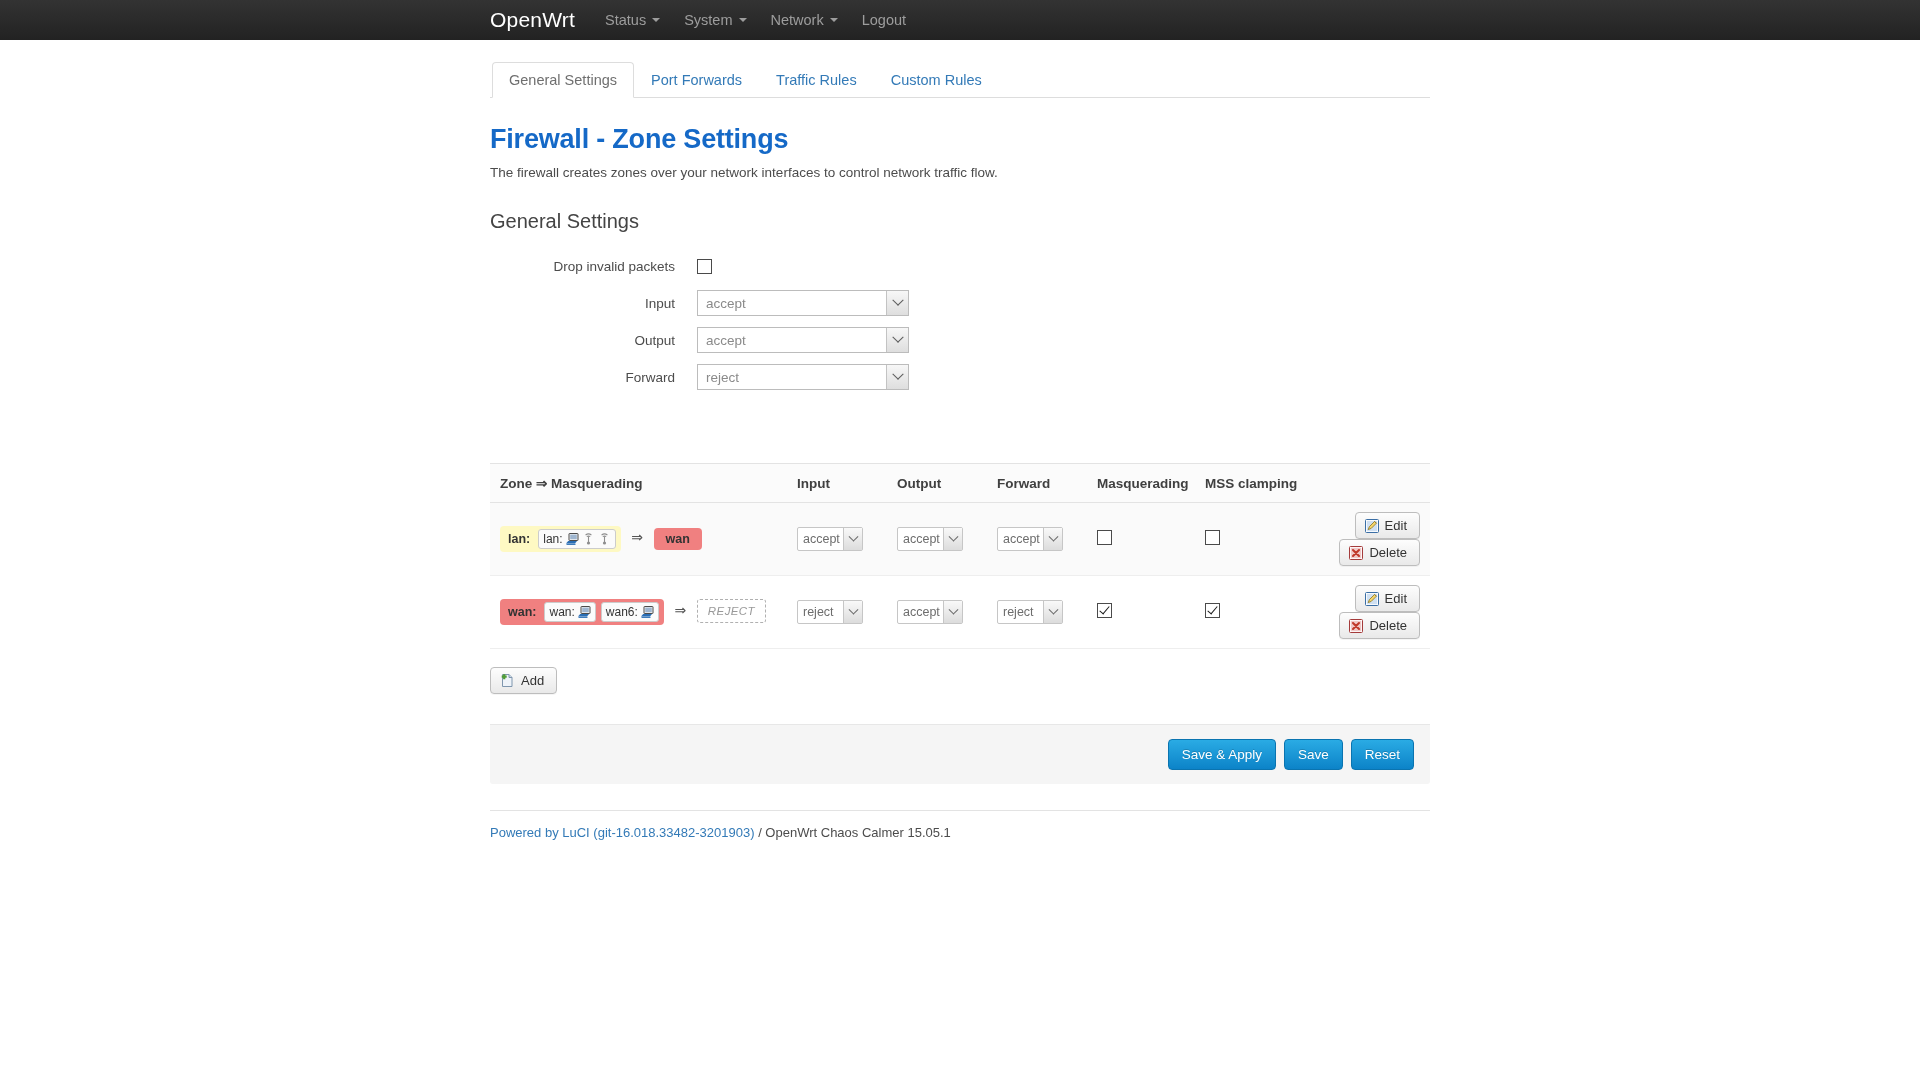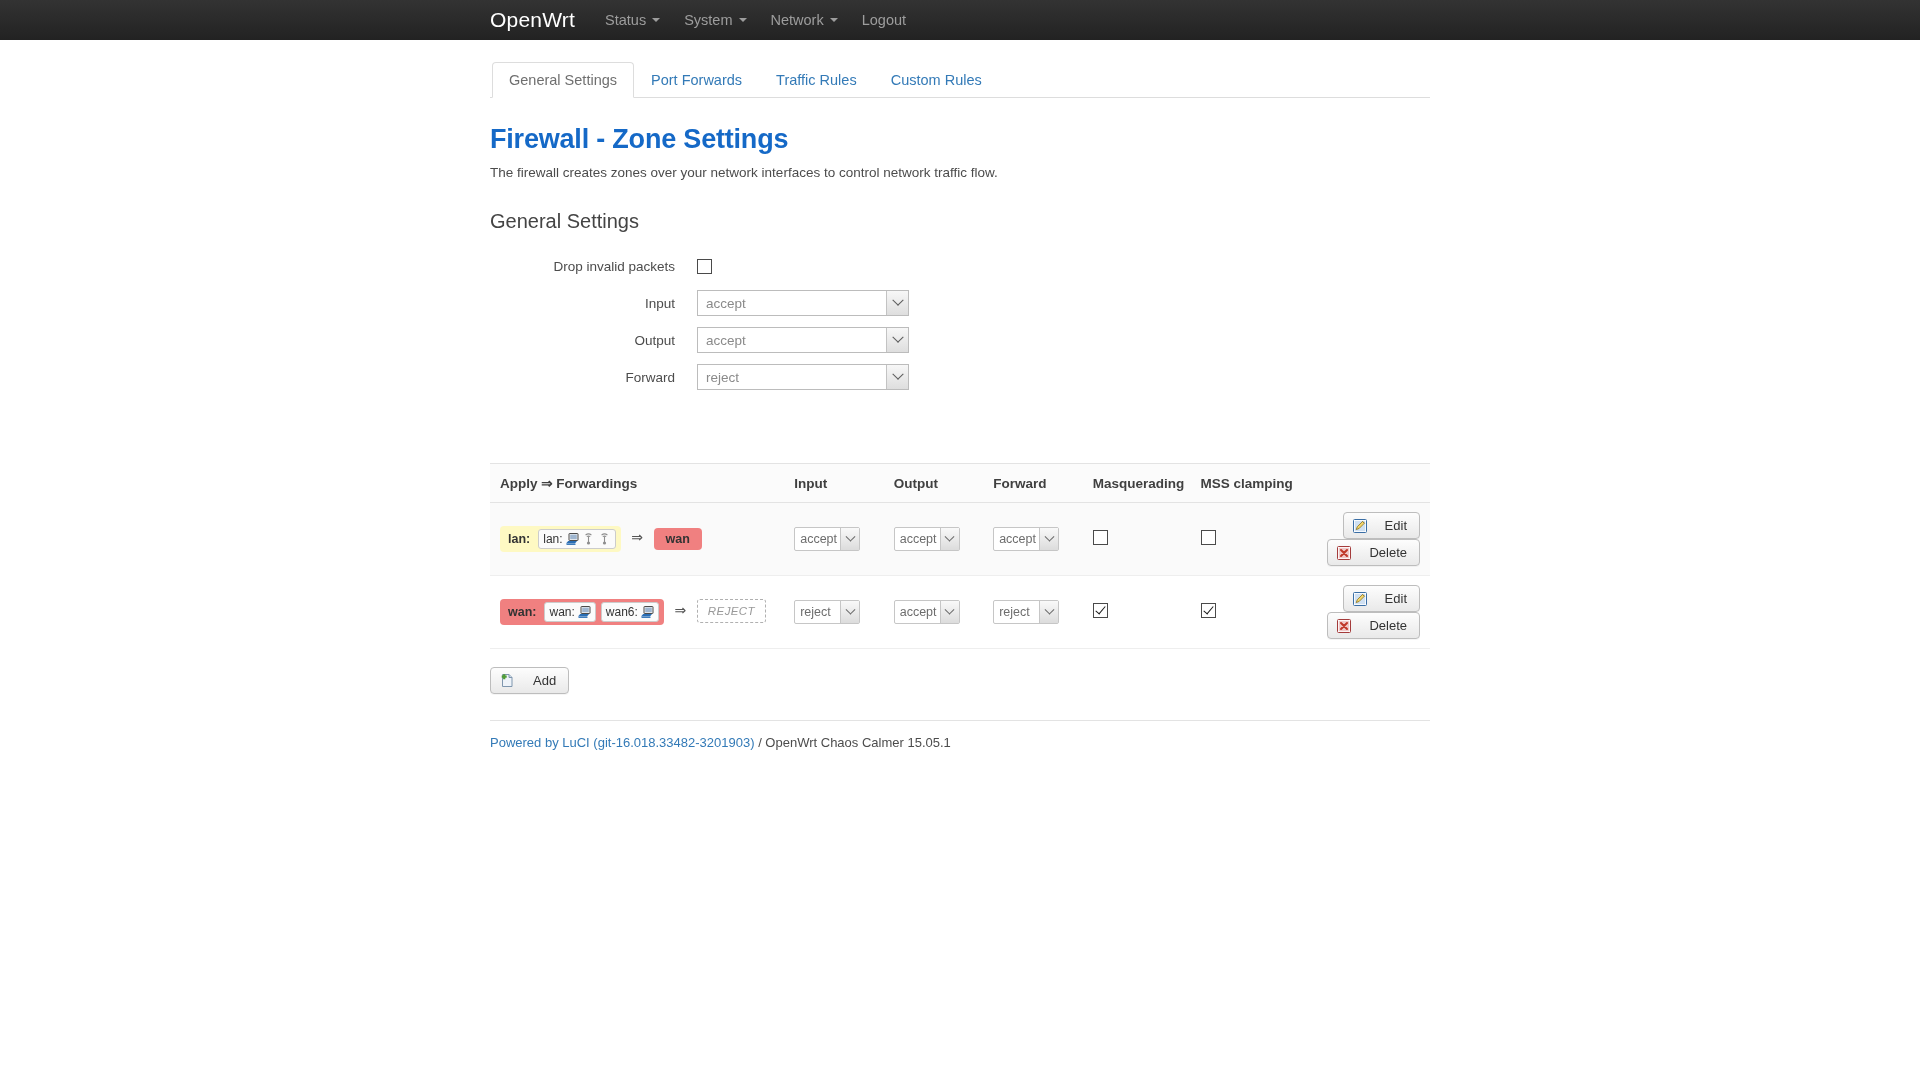--- a/index.html
+++ b/index.html
@@ -300,21 +300,21 @@
   }
   .select-sm .chev {
     width: 6px; height: 6px;
     border-right: 1.4px solid #666; border-bottom: 1.4px solid #666;
   }
 
   
   .btn-cls {
     display: inline-flex;
     align-items: center;
-    gap: 18px;
+    gap: 6px;
     border: 1px solid #bdbdbd;
     border-radius: 4px;
     background: linear-gradient(to bottom, #fdfdfd 0%, #e9e9e9 100%);
     padding: 5px 12px 5px 9px;
     font-size: 13px;
     color: #333333;
     cursor: pointer;
     margin-left: 6px;
     box-shadow: 0 1px 0 rgba(0,0,0,0.04);
   }
@@ -434,21 +434,21 @@
 
   </div>
 
   <div class="spacer-lg"></div>
 
   
 
   <table class="zones">
     <thead>
       <tr>
-        <th class="col-zone">Apply ⇒ Forwardings</th>
+        <th class="col-zone">Zone ⇒ Masquerading</th>
         <th class="col-sel">Input</th>
         <th class="col-sel">Output</th>
         <th class="col-sel">Forward</th>
         <th class="col-masq">Masquerading</th>
         <th class="col-mss">MSS clamping</th>
         <th class="col-act"></th>
       </tr>
     </thead>
     <tbody>
 
@@ -640,19 +640,24 @@
       <svg width="15" height="15" viewBox="0 0 15 15">
           <path d="M2.5 1.5 L9 1.5 L12 4.5 L12 13.5 L2.5 13.5 Z" fill="#eef3f9" stroke="#7f96ae" stroke-width="1"></path>
           <path d="M9 1.5 L9 4.5 L12 4.5" fill="#cdd9e6" stroke="#7f96ae" stroke-width="1"></path>
           <path d="M4.2 1.2 L4.2 6.2 M1.7 3.7 L6.7 3.7" stroke="#4f9c36" stroke-width="2.2" stroke-linecap="butt"></path>
         </svg>
     </span>
     <span>Add</span>
   </div>
 
   
+  <div class="actionbar">
+    <div class="btn-blue">Save &amp; Apply</div>
+    <div class="btn-blue">Save</div>
+    <div class="btn-blue">Reset</div>
+  </div>
 
   
   <div class="footer">
     <a href="#">Powered by LuCI (git-16.018.33482-3201903)</a><span> / OpenWrt Chaos Calmer 15.05.1</span>
   </div>
 
 </div>
 
 </body></html>

